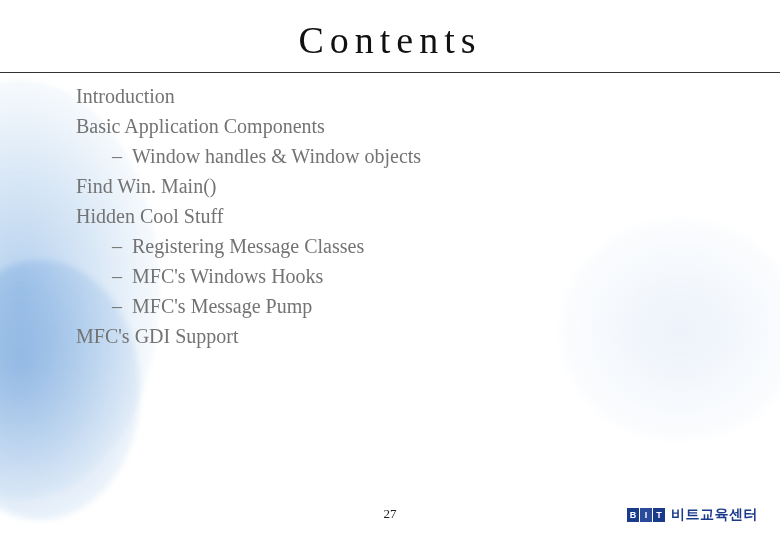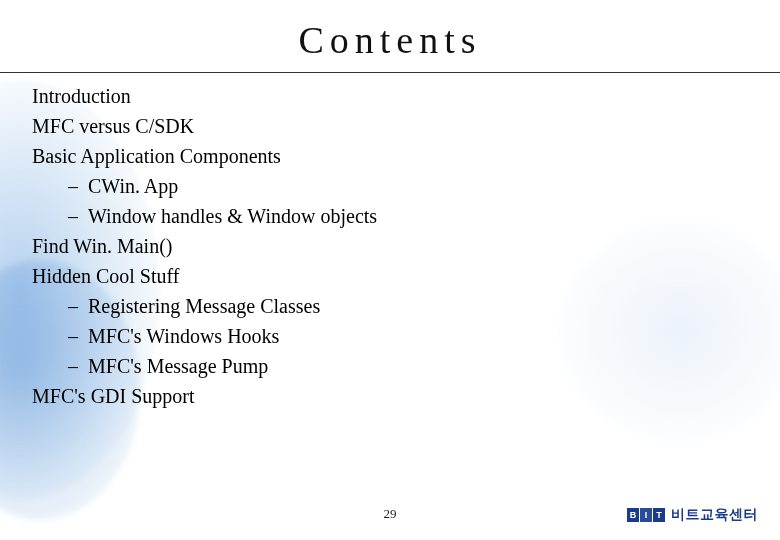--- a/index.html
+++ b/index.html
@@ -58,21 +58,22 @@
   }
   .title-rule {
     border: none;
     border-top: 1px solid #333;
     margin: 0;
   }
   .content {
     padding: 8px 0 0 32px;
     font-size: 20px;
     line-height: 1.5;
-    color: #000000;
+    color: #737373;
+    margin-left: 44px;
   }
   .item { }
   .sub {
     padding-left: 56px;
     position: relative;
   }
   .sub::before {
     content: "–";
     position: absolute;
     left: 36px;
@@ -128,33 +129,31 @@
   <div class="bg-blob-3"></div>
 </div>
 
 <div class="slide">
 
   <div class="title">Contents</div>
   <hr class="title-rule">
 
   <div class="content">
     <div class="item">Introduction</div>
-    <div class="item">MFC versus C/SDK</div>
     <div class="item">Basic Application Components</div>
-    <div class="item sub">CWin. App</div>
     <div class="item sub">Window handles &amp; Window objects</div>
     <div class="item">Find Win. Main()</div>
     <div class="item">Hidden Cool Stuff</div>
     <div class="item sub">Registering Message Classes</div>
     <div class="item sub">MFC's Windows Hooks</div>
     <div class="item sub">MFC's Message Pump</div>
     <div class="item">MFC's GDI Support</div>
   </div>
 
-  <div class="page-num">29</div>
+  <div class="page-num">27</div>
 
   <div class="footer-logo">
     <div class="logo-box">
       <div class="logo-cell b">B</div>
       <div class="logo-cell i">I</div>
       <div class="logo-cell t">T</div>
     </div>
     <div class="logo-text">비트교육센터</div>
   </div>
 

